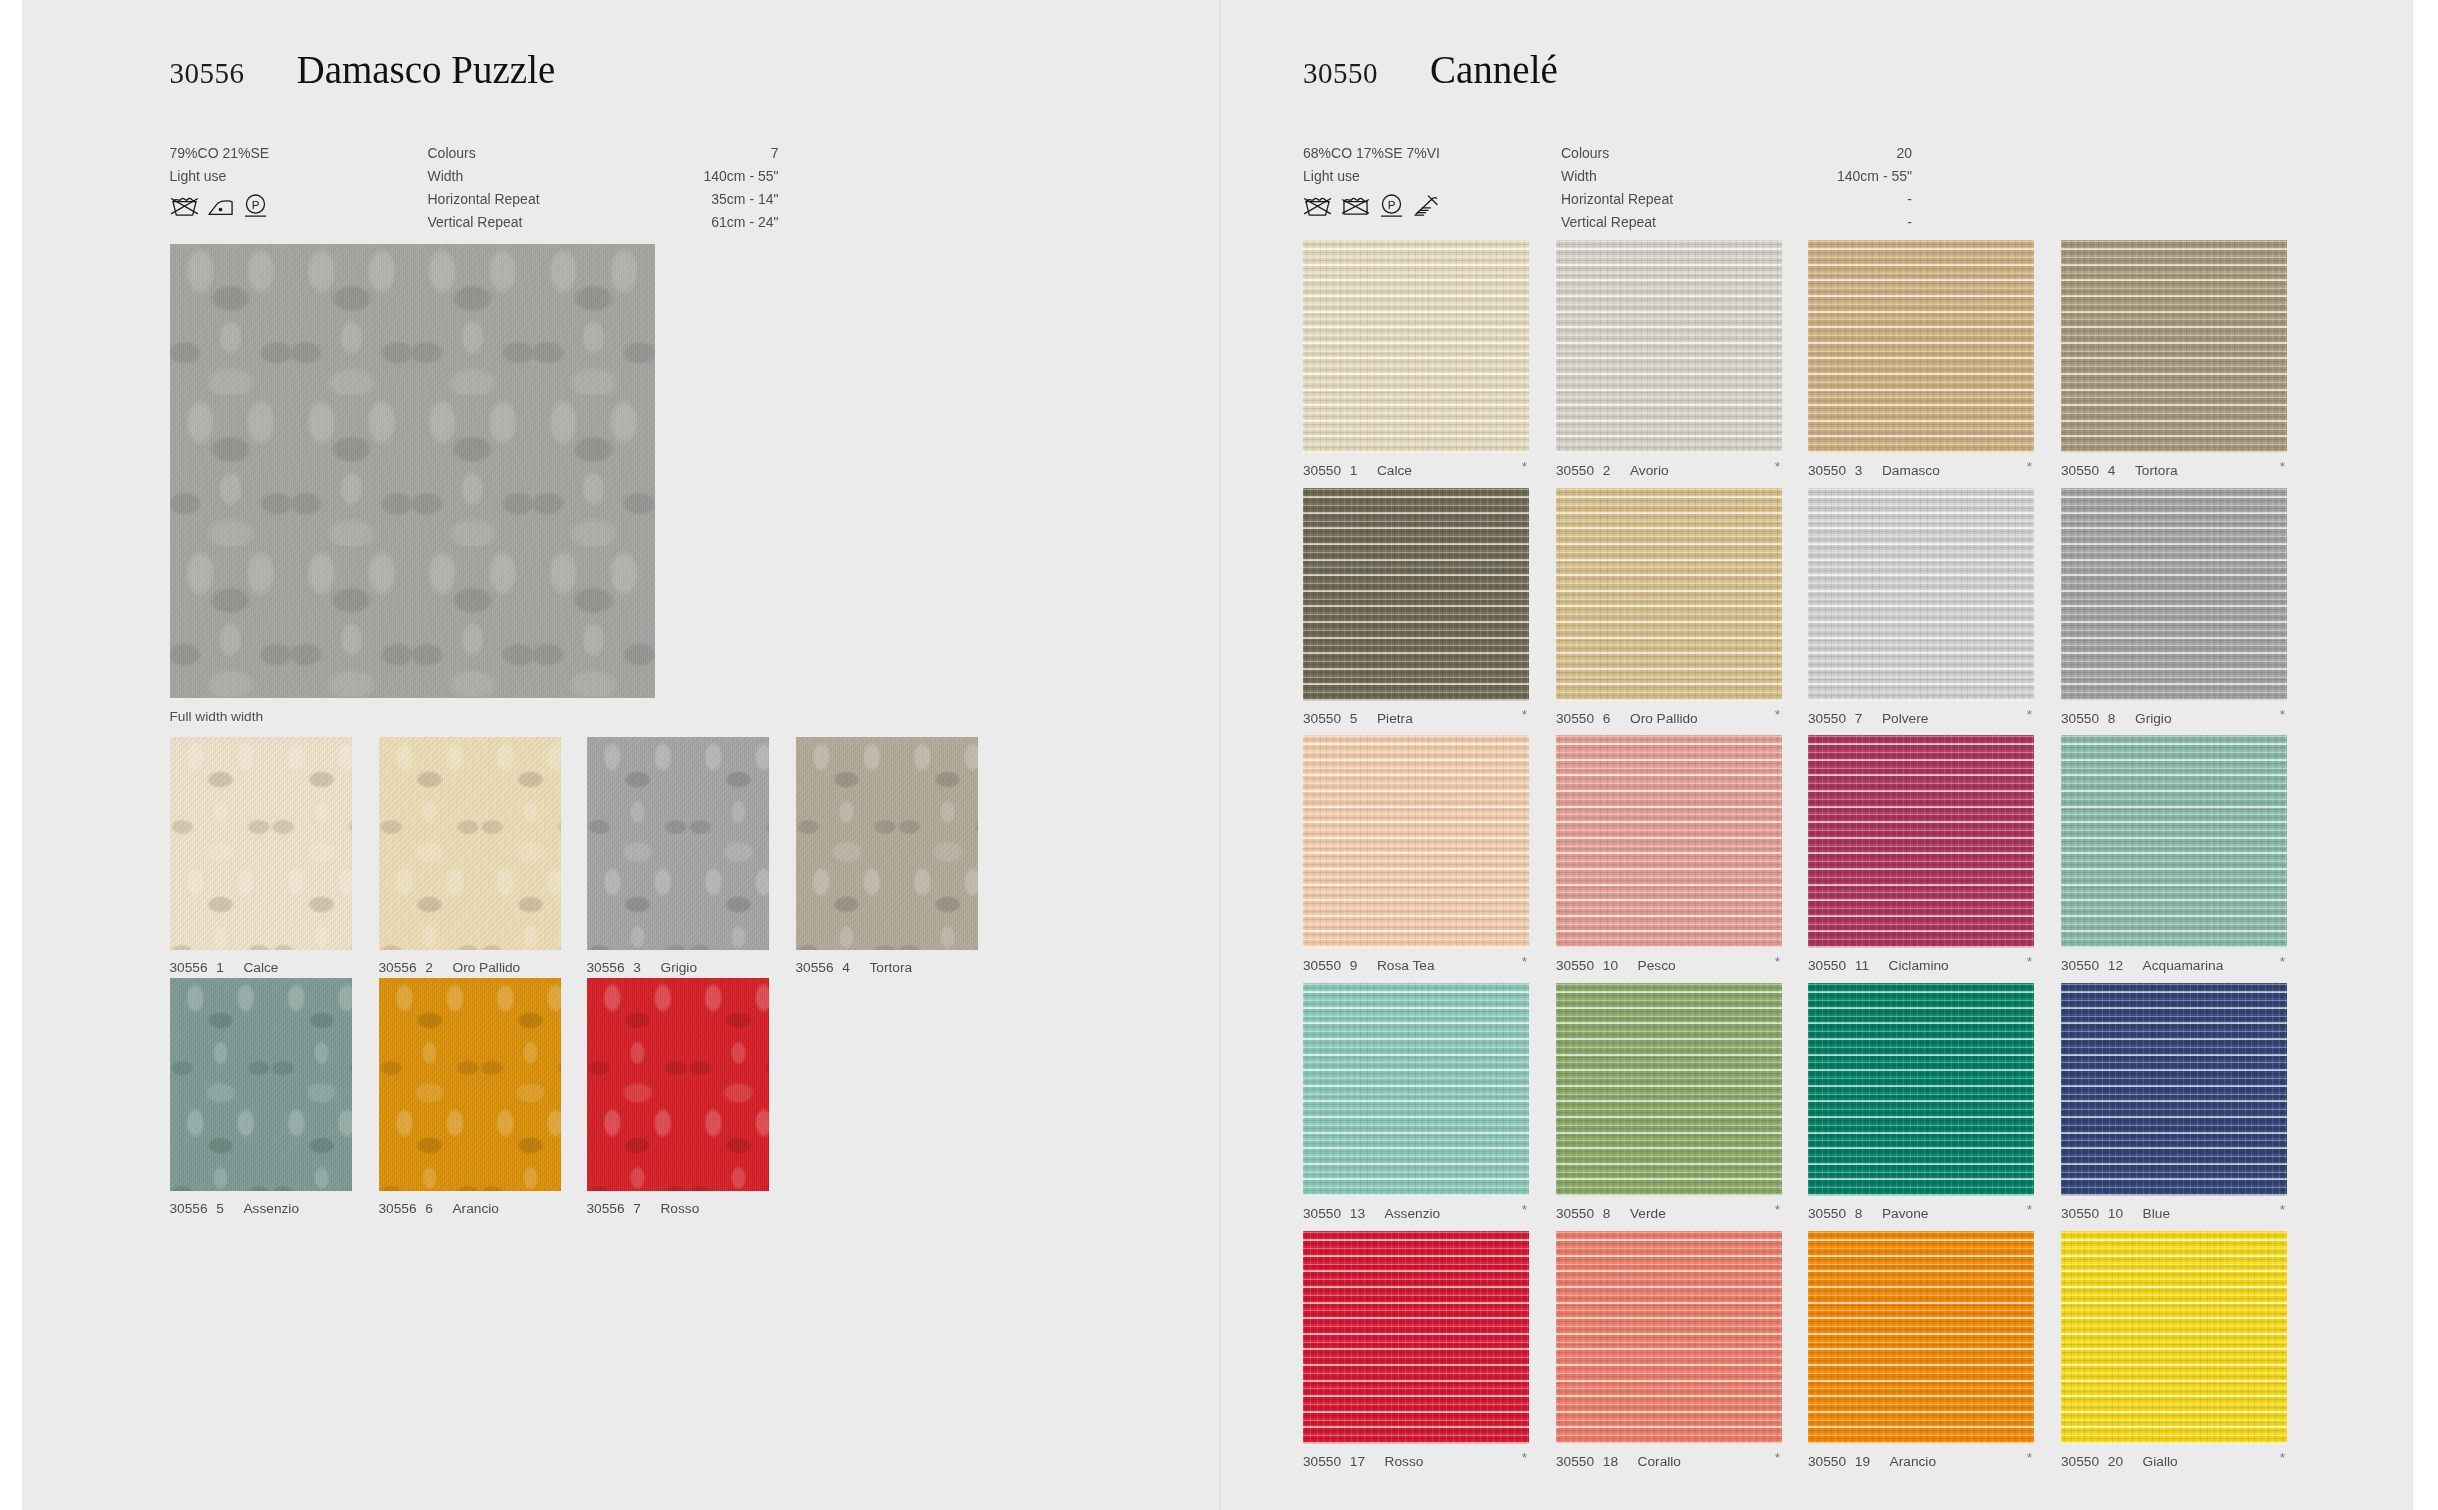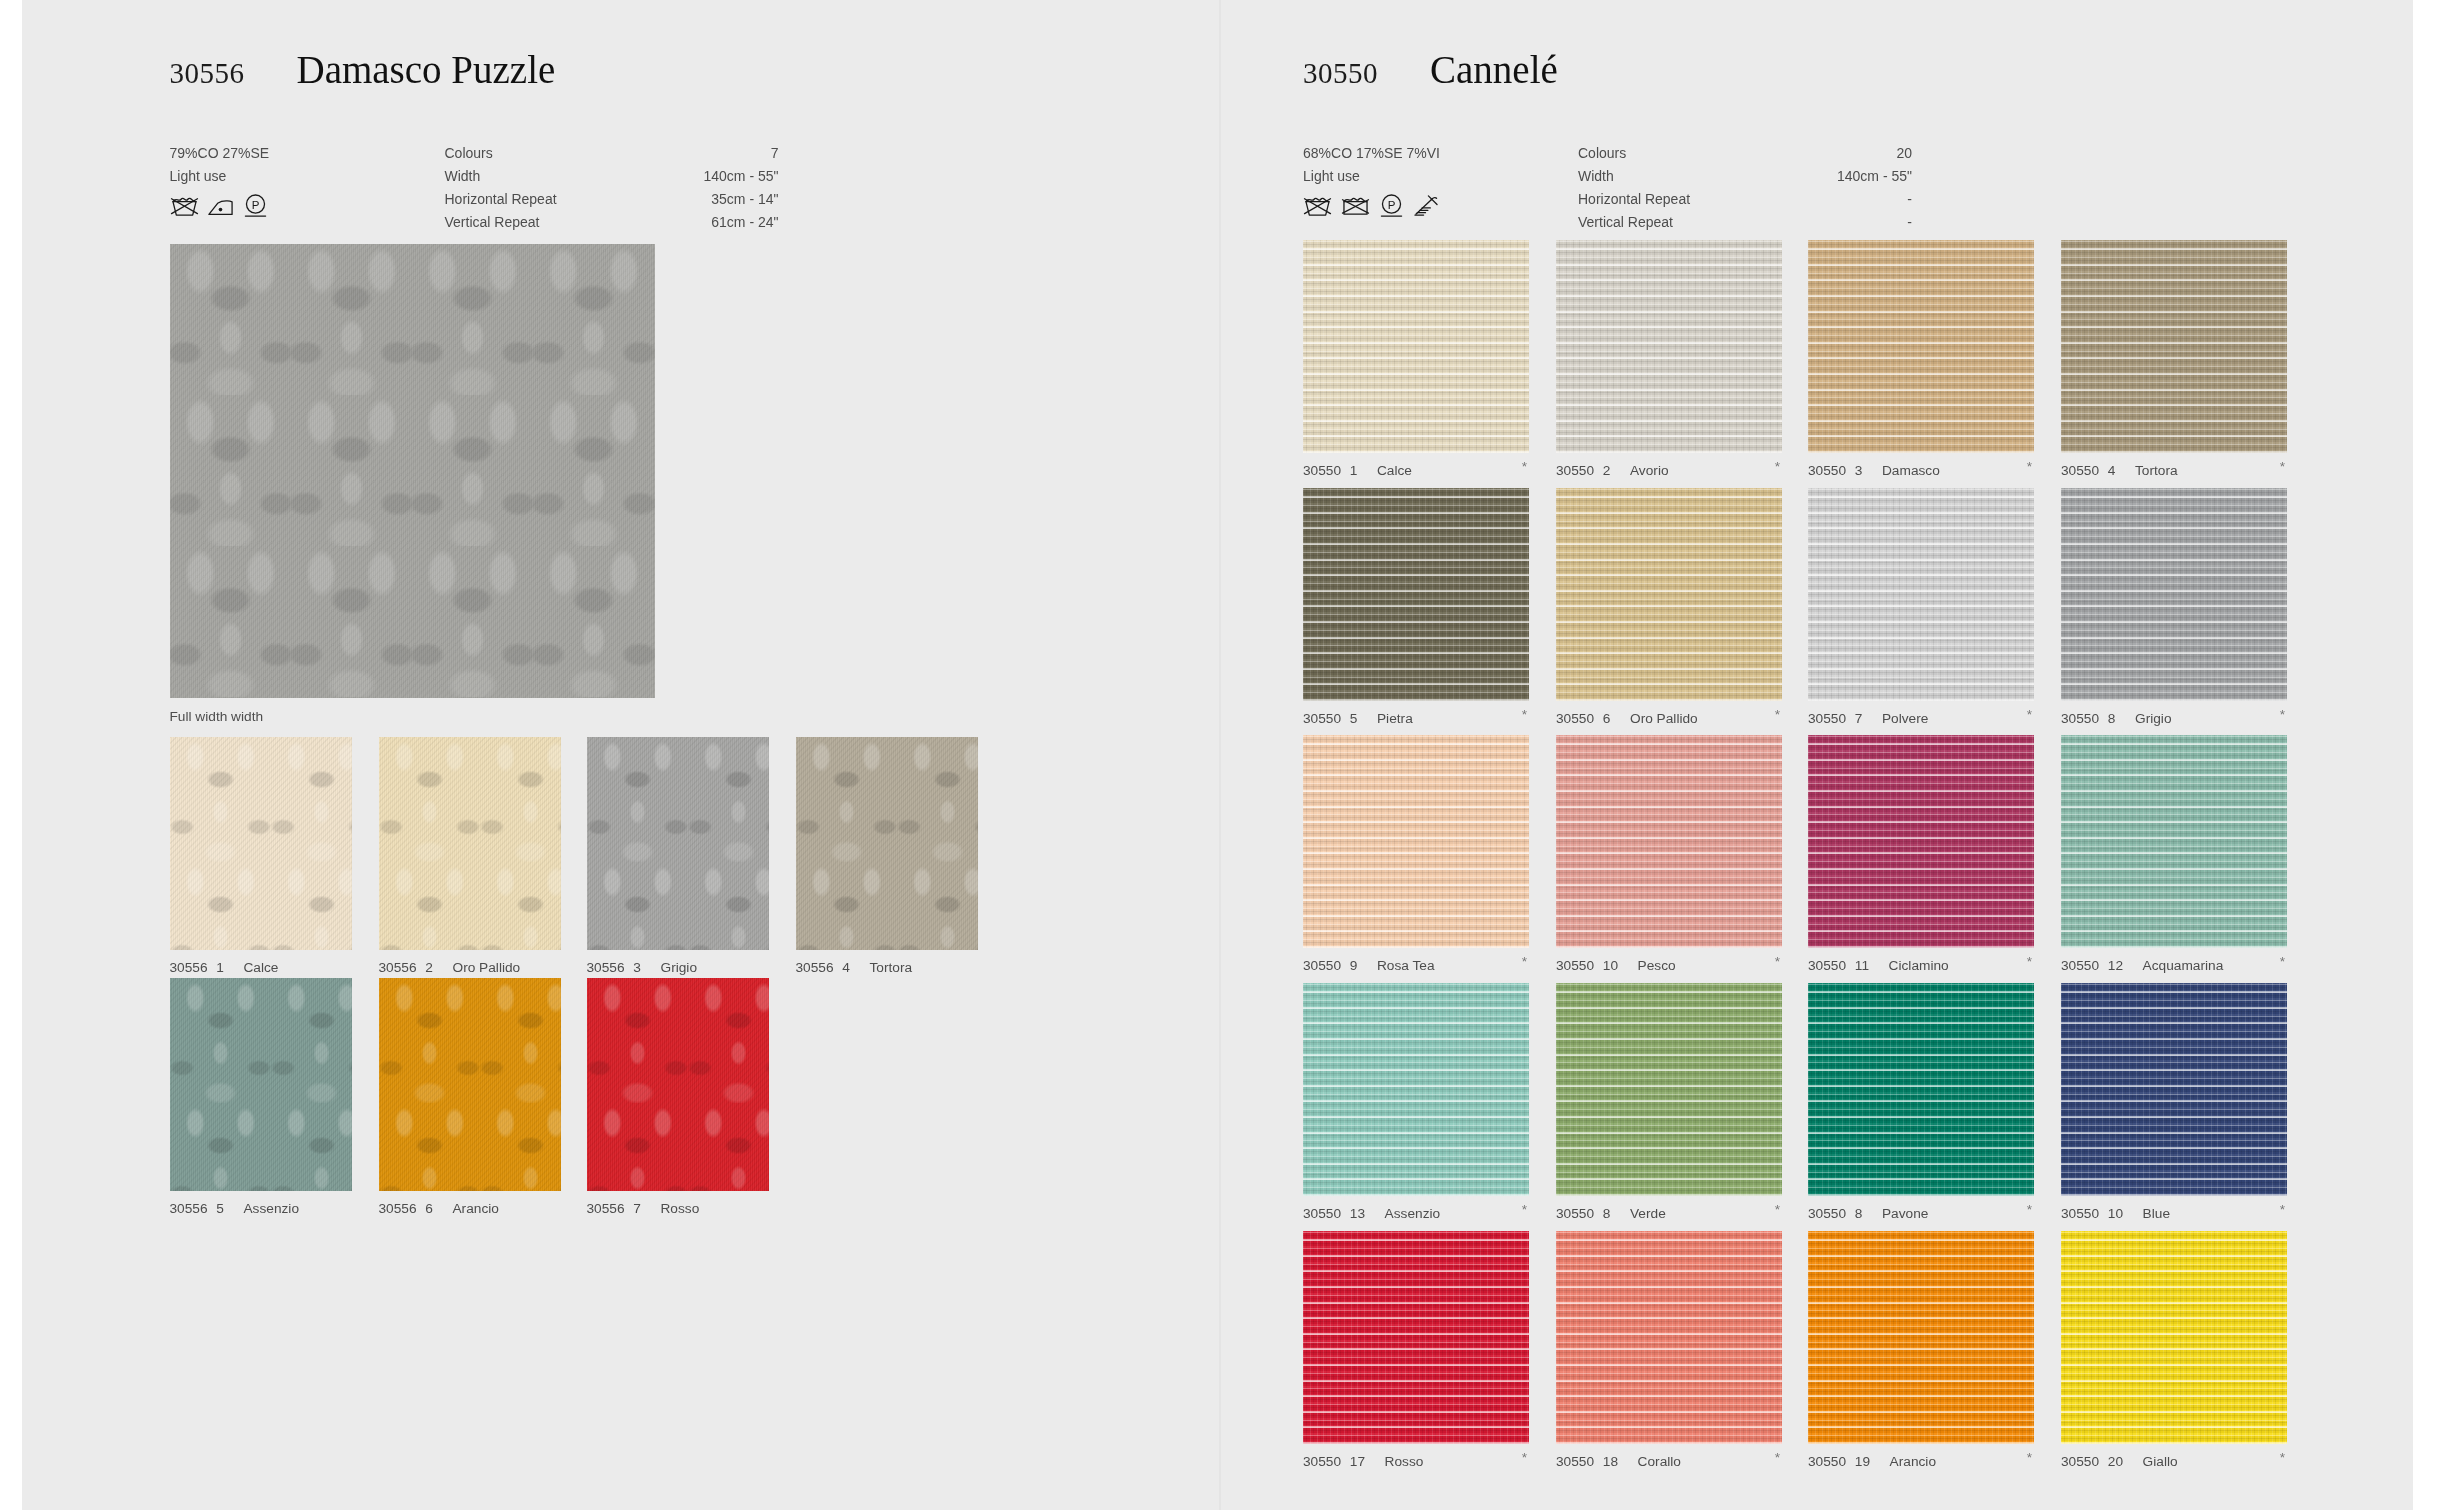--- a/index.html
+++ b/index.html
@@ -94,21 +94,21 @@
     width: 351px;
   }
   .spec-row {
     display: flex;
     justify-content: space-between;
     font-size: 14px;
     color: #4d4d4d;
     line-height: 23px;
     white-space: nowrap;
   }
-  .spec-row .k { text-align: right; margin-left: 17px; }
+  .spec-row .k { text-align: right; }
   .spec-row .v { text-align: right; }
 
   
   .caption {
     font-size: 13.7px;
     color: #4d4d4d;
     white-space: nowrap;
   }
 
   
@@ -234,21 +234,21 @@
   <div class="panel" id="panel-left">
     <div class="inner-left">
 
       <div class="header">
         <div class="code-big">30556</div>
         <div class="name-big">Damasco Puzzle</div>
       </div>
 
       <div class="specs">
         <div class="spec-left">
-          <div class="spec-line">79%CO 27%SE</div>
+          <div class="spec-line">79%CO 21%SE</div>
           <div class="spec-line">Light use</div>
 
           <div class="care-row">
 
             <span class="care-icon">
               <svg class="ci" width="29" height="25" viewBox="0 0 30 26">
                 <path d="M3 9 L27 9 L23.5 23 L6.5 23 Z"></path>
                 <path d="M3 9 C6 3.5, 9 10, 11.5 6.5 C14 3, 16 10, 18.5 6.5 C21 3, 24 10, 27 9"></path>
                 <path d="M1.5 21.5 L28.5 6"></path>
                 <path d="M1.5 6 L28.5 21.5"></path>

